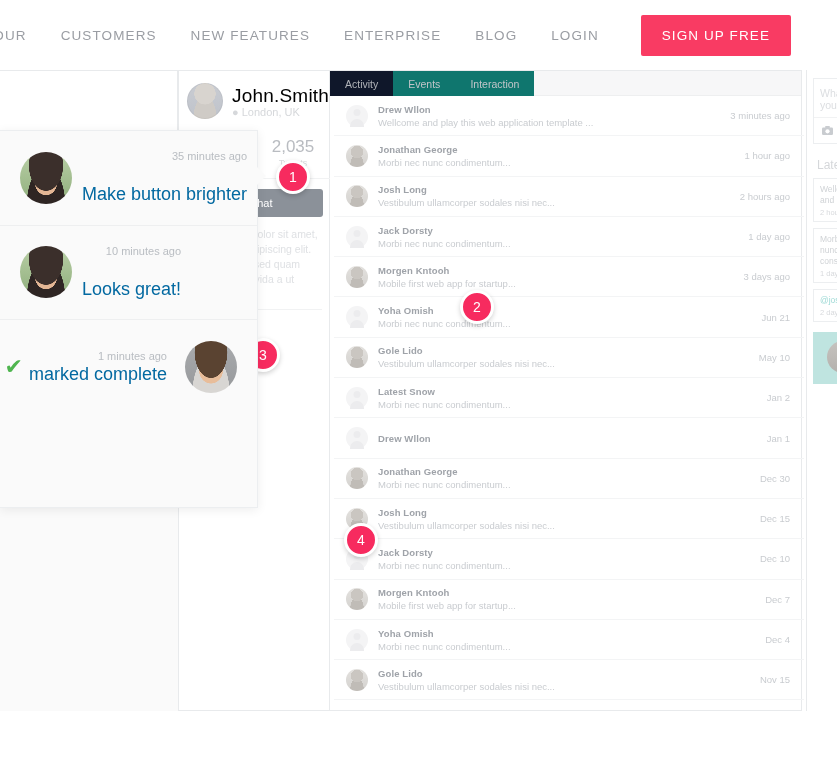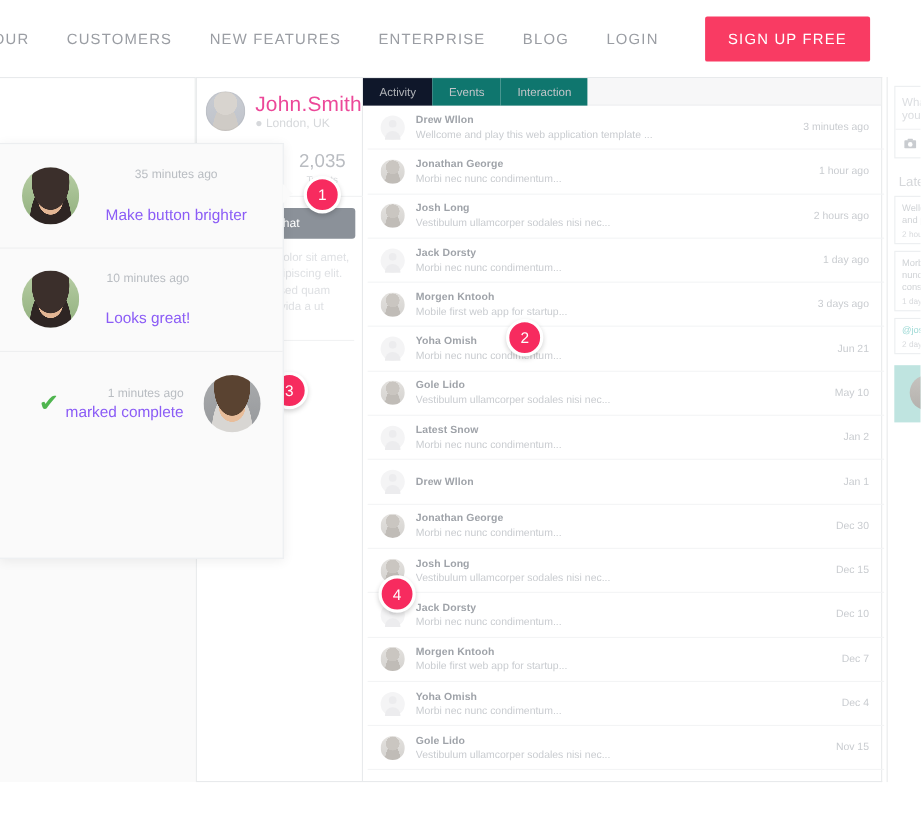--- a/index.html
+++ b/index.html
@@ -48,21 +48,21 @@
   }
   .profile-head { display:flex; align-items:center; padding:12px 0 0 8px; }
   .av-lg {
     width:36px; height:36px; border-radius:50%; flex:none;
     background:
       radial-gradient(circle at 50% 30%, #d8d4cf 0 34%, transparent 35%),
       radial-gradient(ellipse at 50% 105%, #cfcbc6 0 46%, transparent 47%),
       linear-gradient(#c9ccd2,#bfc3cb);
     box-shadow: inset 0 0 0 1px rgba(0,0,0,.04);
   }
-  .pname { font-size:19px; color:#ec4899; margin-left:9px; letter-spacing:.2px; white-space:nowrap; }
+  .pname { font-size:19px; color:#000000; margin-left:9px; letter-spacing:.2px; white-space:nowrap; }
   .ploc { font-size:11px; color:#d6d8db; margin-left:9px; margin-top:-1px; white-space:nowrap; }
   .profile-nameblock { display:flex; flex-direction:column; }
 
   .stats-row {
     position:absolute; left:0; top:62px; width:152px; height:46px;
     display:flex; border-bottom:1px solid #f1f2f3;
   }
   .stat { flex:1; text-align:center; padding-top:4px; }
   .stat-num { font-size:17px; color:#b9bcc1; }
   .stat-lbl { font-size:9px; color:#d8dadd; margin-top:1px; }
@@ -169,24 +169,24 @@
       linear-gradient(#b9cfa6,#8fae7c);
   }
   .cmt-av.guy{
     background:
       radial-gradient(ellipse at 50% 22%, #5a4331 0 44%, transparent 45%),
       radial-gradient(ellipse at 50% 56%, #e8bd9a 0 32%, transparent 33%),
       radial-gradient(ellipse at 50% 100%, #d8d6d3 0 50%, transparent 51%),
       linear-gradient(#a9abad,#96989b);
   }
   .cmt-body { display:flex; flex-direction:column; }
-  .cmt.left .cmt-body { margin-left:24px; align-items:center;gap:20px; }
+  .cmt.left .cmt-body { margin-left:10px; align-items:flex-end;gap:20px; }
   .cmt.right .cmt-body { margin-right:18px; align-items:flex-end; }
   .cmt-time { font-size:11px; color:#b9bdc2; }
-  .cmt-text { font-size:14px; color:#8b5cf6; margin-top:2px; white-space:nowrap; }
+  .cmt-text { font-size:18px; color:#0369a1; margin-top:2px; white-space:nowrap; }
   .check { color:#4fb54f; font-size:22px; line-height:1; margin-right:6px; }
 
   
   .badge {
     position:absolute; width:34px; height:34px; border-radius:50%;
     background:#f72b5f; color:#fff; font-size:14px;
     display:flex; align-items:center; justify-content:center;
     border:3px solid #fff; box-shadow:0 2px 5px rgba(0,0,0,.18);
     z-index:60;
   }

